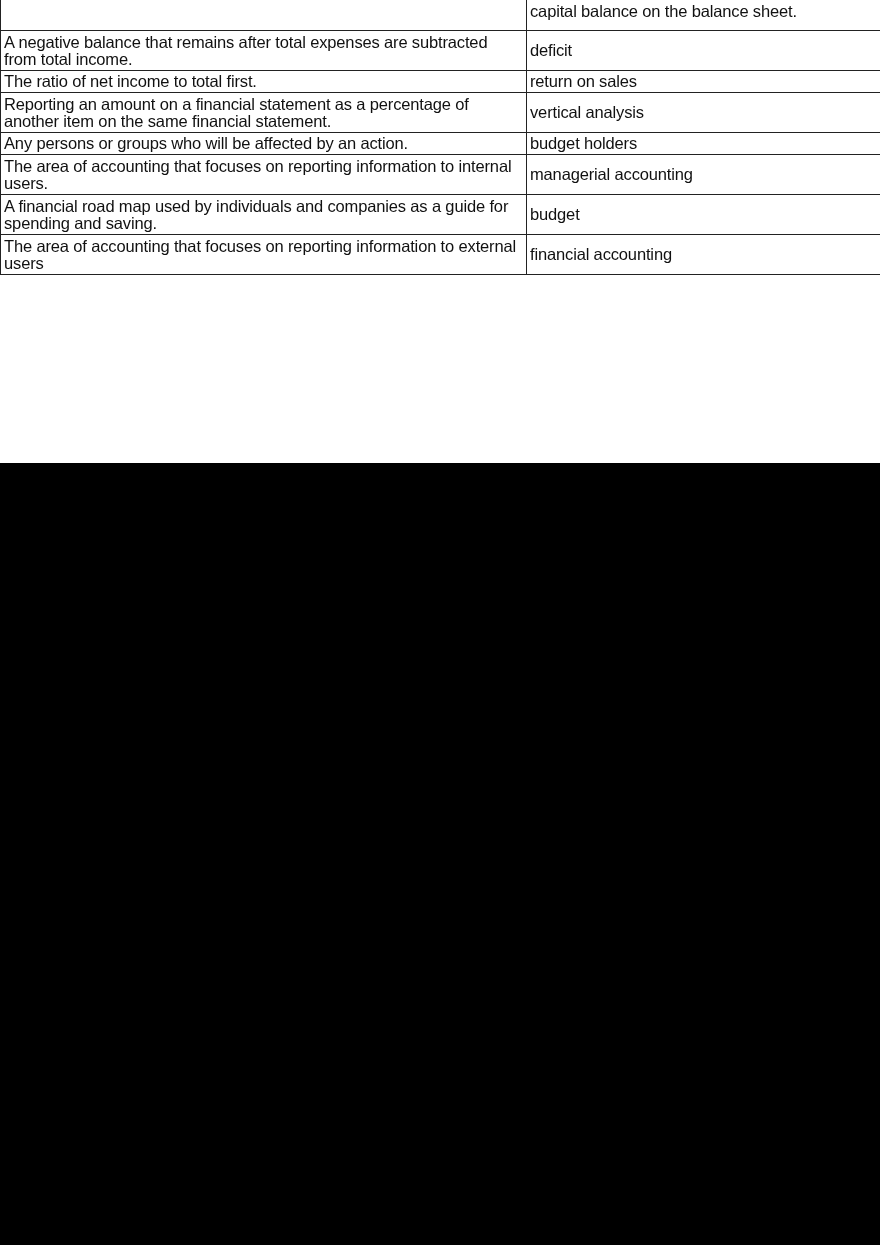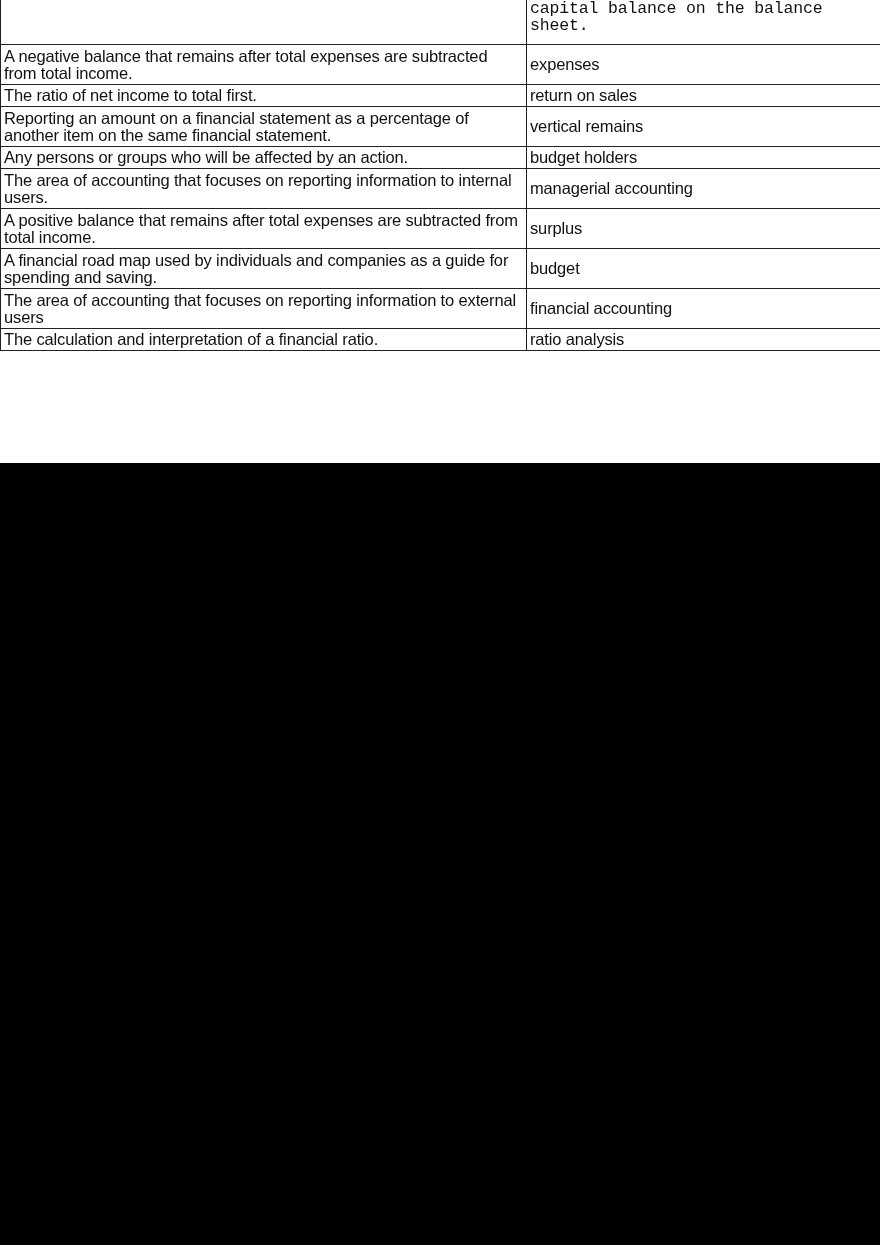--- a/index.html
+++ b/index.html
@@ -35,21 +35,21 @@
   table.defs col.c-term { width: 354px; }
   table.defs td {
     border: 1.5px solid #222222;
     padding: 0 2px 0 3px;
     vertical-align: middle;
     line-height: 17px;
   }
   table.defs tr.one-line td { height: 21px; }
   table.defs tr.two-line td { height: 39px; margin-left: 40px; }
   table.defs tr.first-row td { height: 20px; }
-  table.defs tr.first-row td.term { vertical-align: bottom; padding-bottom: 10px; font-family: Liberation Mono, monospace; }
+  table.defs tr.first-row td.term { vertical-align: bottom; padding-bottom: 10px; }
   .black-region {
     position: absolute;
     left: 0;
     top: 463px;
     width: 880px;
     height: 782px;
     background: #000000;
   }
 </style>
 </head>
@@ -62,52 +62,44 @@
         <col class="c-def">
         <col class="c-term">
       </colgroup>
       <tbody>
         <tr class="first-row">
           <td class="def"></td>
           <td class="term">capital balance on the balance sheet.</td>
         </tr>
         <tr class="two-line">
           <td class="def">A negative balance that remains after total expenses are subtracted from total income.</td>
-          <td class="term">expenses</td>
+          <td class="term">deficit</td>
         </tr>
         <tr class="one-line">
           <td class="def">The ratio of net income to total first.</td>
           <td class="term">return on sales</td>
         </tr>
         <tr class="two-line">
           <td class="def">Reporting an amount on a financial statement as a percentage of another item on the same financial statement.</td>
-          <td class="term">vertical remains</td>
+          <td class="term">vertical analysis</td>
         </tr>
         <tr class="one-line">
           <td class="def">Any persons or groups who will be affected by an action.</td>
           <td class="term">budget holders</td>
         </tr>
         <tr class="two-line">
           <td class="def">The area of accounting that focuses on reporting information to internal users.</td>
           <td class="term">managerial accounting</td>
         </tr>
         <tr class="two-line">
-          <td class="def">A positive balance that remains after total expenses are subtracted from total income.</td>
-          <td class="term">surplus</td>
-        </tr>
-        <tr class="two-line">
           <td class="def">A financial road map used by individuals and companies as a guide for spending and saving.</td>
           <td class="term">budget</td>
         </tr>
         <tr class="two-line">
           <td class="def">The area of accounting that focuses on reporting information to external users</td>
           <td class="term">financial accounting</td>
-        </tr>
-        <tr class="one-line">
-          <td class="def">The calculation and interpretation of a financial ratio.</td>
-          <td class="term">ratio analysis</td>
         </tr>
       </tbody>
     </table>
   </div>
 
   <div class="black-region"></div>
 </div>
 
 </body></html>

